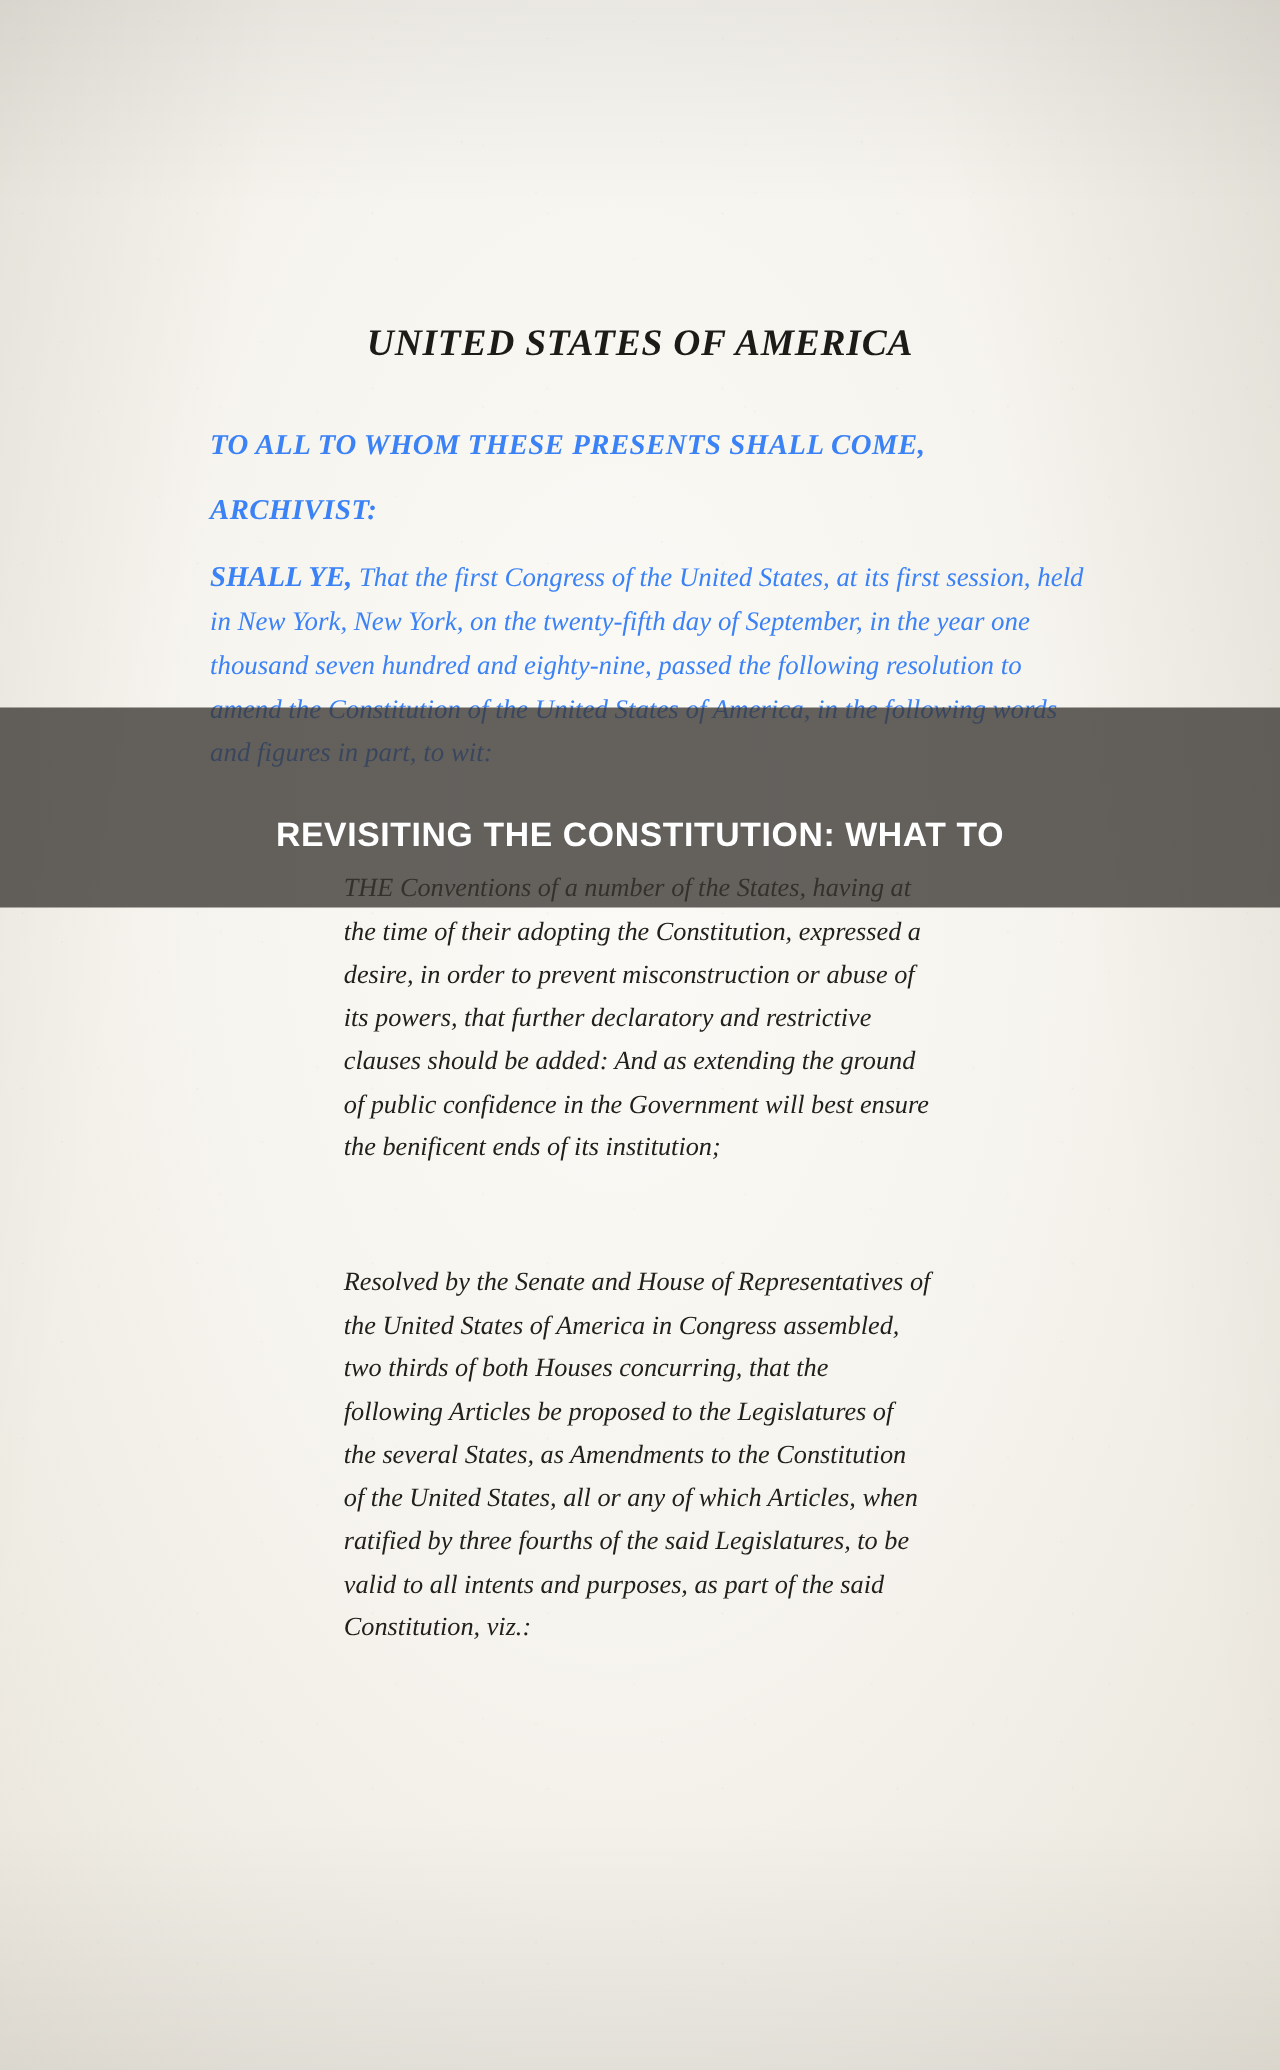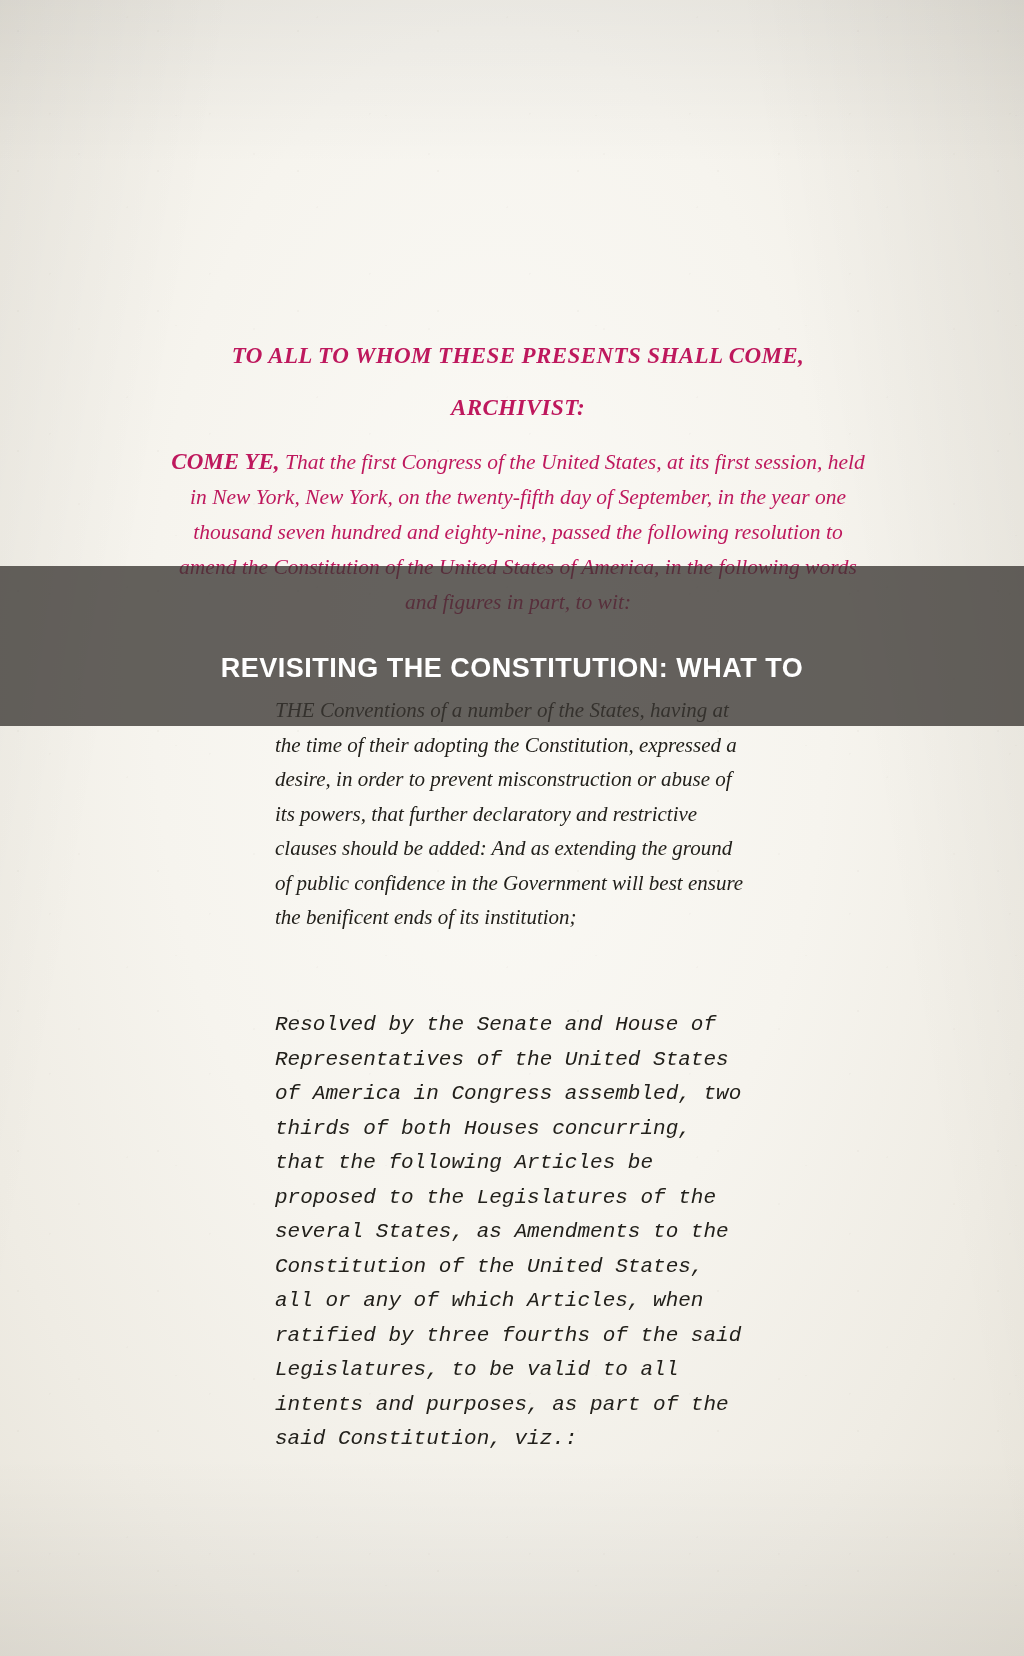--- a/index.html
+++ b/index.html
@@ -64,25 +64,24 @@
     color: #1d1b17;
     letter-spacing: 0.6px;
   }
   .heading.line1 { top: 222px; font-size: 30px; }
   .heading.line2 { top: 258px; font-size: 30px; }
 
   .body-block {
     position: absolute;
     left: 168px;
     width: 700px;
-    color: #be185d;
+    color: #3b82f6;
     font-style: italic;
     font-size: 21.5px;
     line-height: 35px;
-    text-align: center;
   }
 
   .salutation {
     top: 338px;
     font-weight: bold;
     font-size: 23px;
     letter-spacing: 0.4px;
   }
   .greeting {
     top: 390px;
@@ -103,21 +102,21 @@
     position: absolute;
     left: 275px;
     width: 470px;
     color: #22201b;
     font-style: italic;
     font-size: 21px;
     line-height: 34.5px;
     margin-top: 48px;
   }
   .para-conventions { top: 645px; }
-  .para-resolved { top: 960px; font-family: Liberation Mono, monospace; }
+  .para-resolved { top: 960px; }
 
   
   .overlay-band {
     position: absolute;
     left: 0;
     top: 566px;
     width: 1024px;
     height: 160px;
     background: rgba(58, 54, 50, 0.78);
   }
@@ -145,26 +144,27 @@
   .overlay-line .accent { color: #f2b705; }
 </style>
 </head>
 <body>
 
 <div class="paper"></div>
 <div class="grain"></div>
 
 <div class="doc">
 
+  <div class="heading line2">UNITED STATES OF AMERICA</div>
 
   <div class="body-block salutation">TO ALL TO WHOM THESE PRESENTS SHALL COME,</div>
   <div class="body-block greeting">ARCHIVIST:</div>
 
   <div class="body-block para-know">
-    <span class="lead">COME YE,</span><span> That the first Congress of the United States, at its first session, held in New York, New York, on the twenty-fifth day of September, in the year one thousand seven hundred and eighty-nine, passed the following resolution to amend the Constitution of the United States of America, in the following words and figures in part, to wit:</span>
+    <span class="lead">SHALL YE,</span><span> That the first Congress of the United States, at its first session, held in New York, New York, on the twenty-fifth day of September, in the year one thousand seven hundred and eighty-nine, passed the following resolution to amend the Constitution of the United States of America, in the following words and figures in part, to wit:</span>
   </div>
 
   <div class="indent-block para-conventions">THE Conventions of a number of the States, having at the time of their adopting the Constitution, expressed a desire, in order to prevent misconstruction or abuse of its powers, that further declaratory and restrictive clauses should be added:  And as extending the ground of public confidence in the Government will best ensure the benificent ends of its institution;</div>
 
   <div class="indent-block para-resolved">Resolved by the Senate and House of Representatives of the United States of America in Congress assembled, two thirds of both Houses concurring, that the following Articles be proposed to the Legislatures of the several States, as Amendments to the Constitution of the United States, all or any of which Articles, when ratified by three fourths of the said Legislatures, to be valid to all intents and purposes, as part of the said Constitution, viz.:</div>
 
 </div>
 
 <div class="overlay-band"></div>
 <div class="overlay-text">

